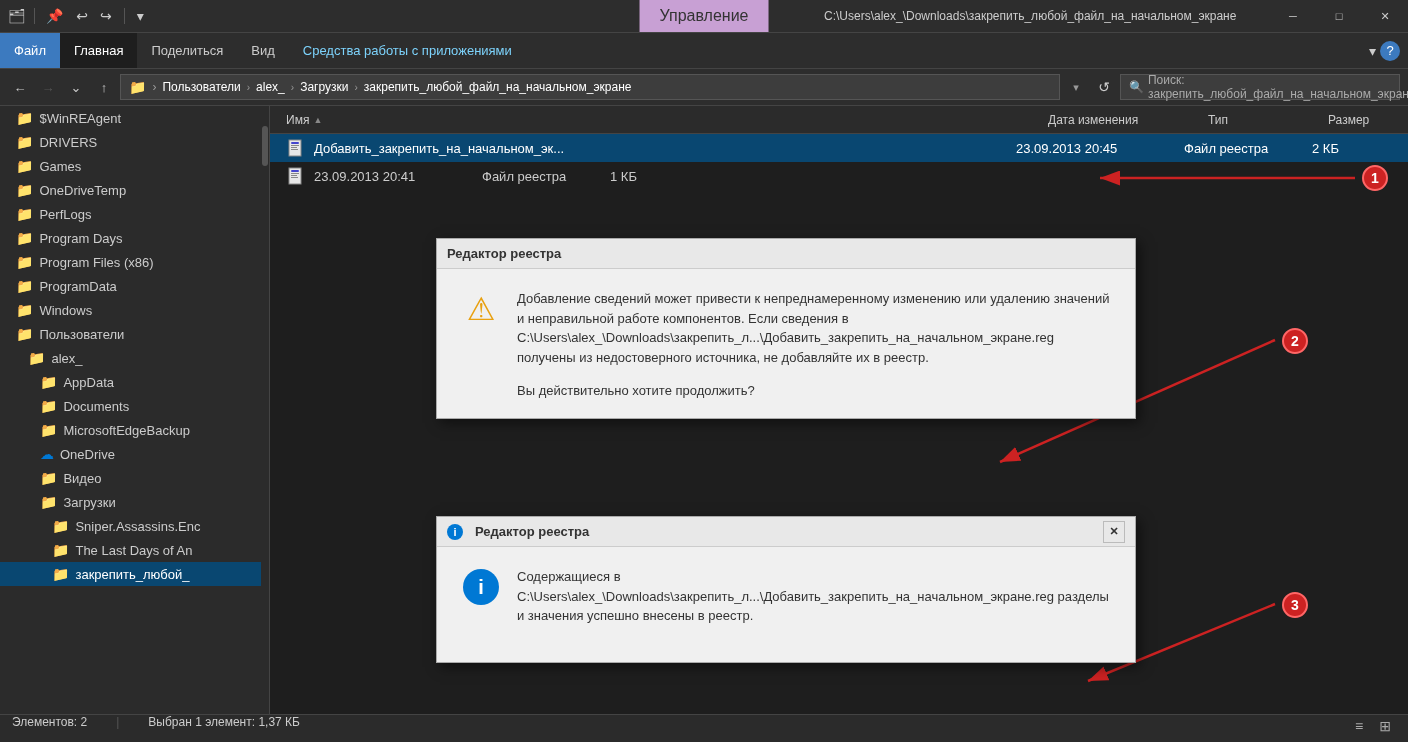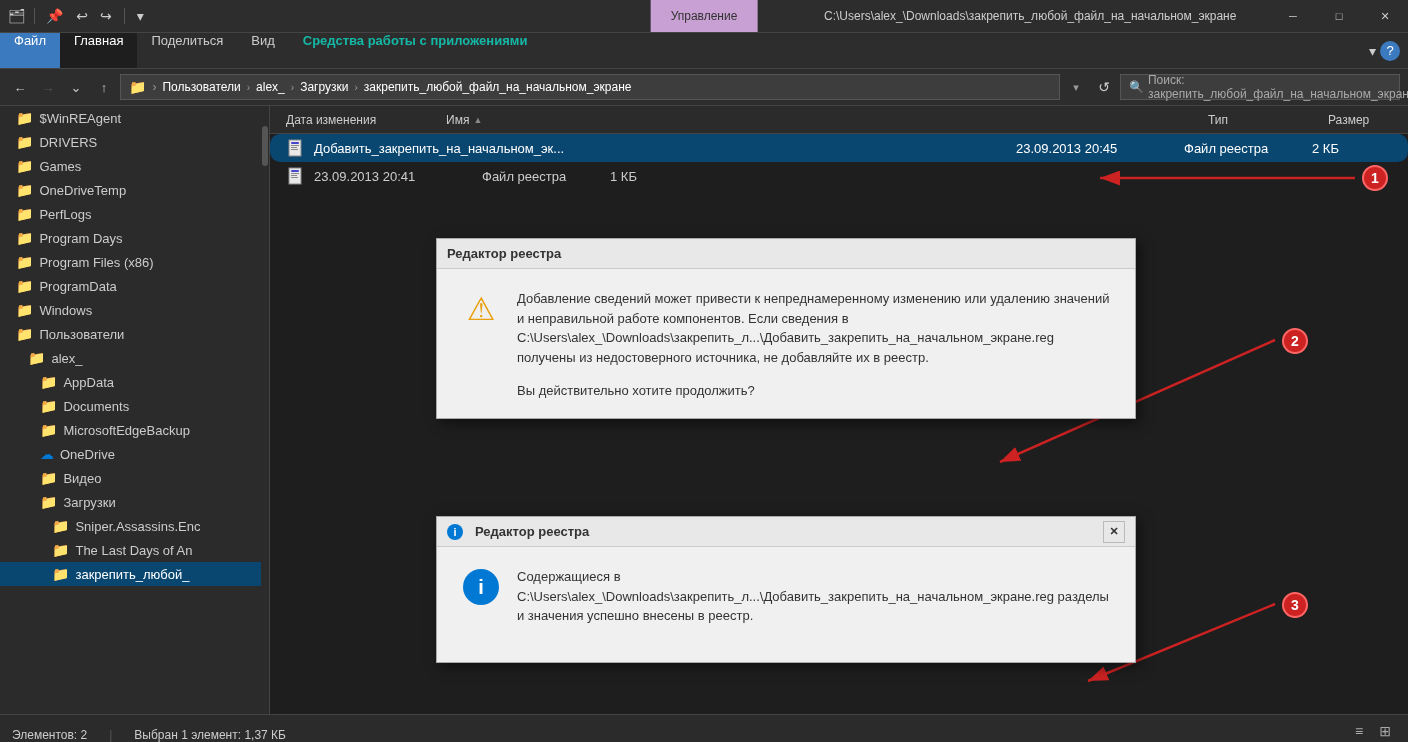--- a/index.html
+++ b/index.html
@@ -32,21 +32,21 @@
       background: #555;
       margin: 0 4px;
     }
     .title-bar-tab {
       background: #c8a0d4;
       color: #333;
       padding: 0 20px;
       height: 100%;
       display: flex;
       align-items: center;
-      font-size: 12px;
+      font-size: 16px;
       position: absolute;
       left: 50%;
       transform: translateX(-50%);
     }
     .title-bar-path {
       position: absolute;
       right: 80px;
       left: 50%;
       margin-left: 120px;
       color: #ccc;
@@ -77,36 +77,36 @@
       height: 36px;
       background: #2d2d2d;
       display: flex;
       align-items: center;
       border-top: 1px solid #444;
     }
     .ribbon-tab {
       padding: 0 14px;
       height: 100%;
       display: flex;
+      align-items: center;
       color: #ccc;
       font-size: 13px;
       cursor: pointer;
     }
     .ribbon-tab.active {
       background: #1e1e1e;
       color: white;
     }
     .ribbon-tab.file {
       background: #3c7abf;
       color: white;
     }
     .ribbon-tab.app-tools {
       background: #2d2d2d;
-      color: #14b8a6;
-      font-weight: bold;
+      color: #7dd3fc;
     }
     .ribbon-more {
       margin-left: auto;
       display: flex;
       align-items: center;
       padding-right: 8px;
       gap: 4px;
       color: #ccc;
     }
 
@@ -248,53 +248,52 @@
     .col-header {
       display: flex;
       align-items: center;
       gap: 4px;
       cursor: pointer;
       padding: 0 8px;
       height: 100%;
     }
     .col-name { flex: 1; min-width: 0; }
     .col-date { width: 160px; }
-    .col-type { width: 120px; margin-left: 37px; }
+    .col-type { width: 120px; }
     .col-size { width: 80px; }
     .col-sort-arrow { font-size: 9px; color: #888; }
 
     .file-row {
       display: flex;
       align-items: center;
       height: 28px;
       padding: 0 16px;
       gap: 8px;
       cursor: pointer;
       font-size: 13px;
       color: #ccc;
-      border-radius: 10px;
     }
     .file-row.selected { background: #094771; color: white; }
     .file-icon { width: 20px; height: 20px; flex-shrink: 0; display: flex; align-items: center; justify-content: center; font-size: 14px; }
     .file-name { flex: 1; overflow: hidden; text-overflow: ellipsis; white-space: nowrap; }
     .file-date { width: 160px; }
     .file-type { width: 120px; }
     .file-size { width: 80px; }
 
     
     .status-bar {
       height: 28px;
       background: #2b2b2b;
       border-top: 1px solid #444;
       display: flex;
-      align-items: flex-end;
+      align-items: flex-start;
       padding: 0 12px;
       font-size: 12px;
       color: #ccc;
-      gap: 22px;
+      gap: 29px;
     }
     .status-sep { color: #555; }
     .status-right {
       margin-left: auto;
       display: flex;
       gap: 4px;
     }
     .view-btn {
       width: 22px;
       height: 22px;
@@ -584,26 +583,26 @@
       <span>The Last Days of An</span>
     </div>
     <div class="sidebar-item active" style="padding-left:52px;">
       <span class="folder-icon yellow">📁</span>
       <span>закрепить_любой_</span>
     </div>
   </div>
 
   <div class="file-list">
     <div class="file-list-header">
-      <div class="col-header col-date">
-        <span>Дата изменения</span>
-      </div>
       <div class="col-header col-name">
         <span>Имя</span>
         <span class="col-sort-arrow">▲</span>
+      </div>
+      <div class="col-header col-date">
+        <span>Дата изменения</span>
       </div>
       <div class="col-header col-type">
         <span>Тип</span>
       </div>
       <div class="col-header col-size">
         <span>Размер</span>
       </div>
     </div>
 
     <div class="file-row selected">

